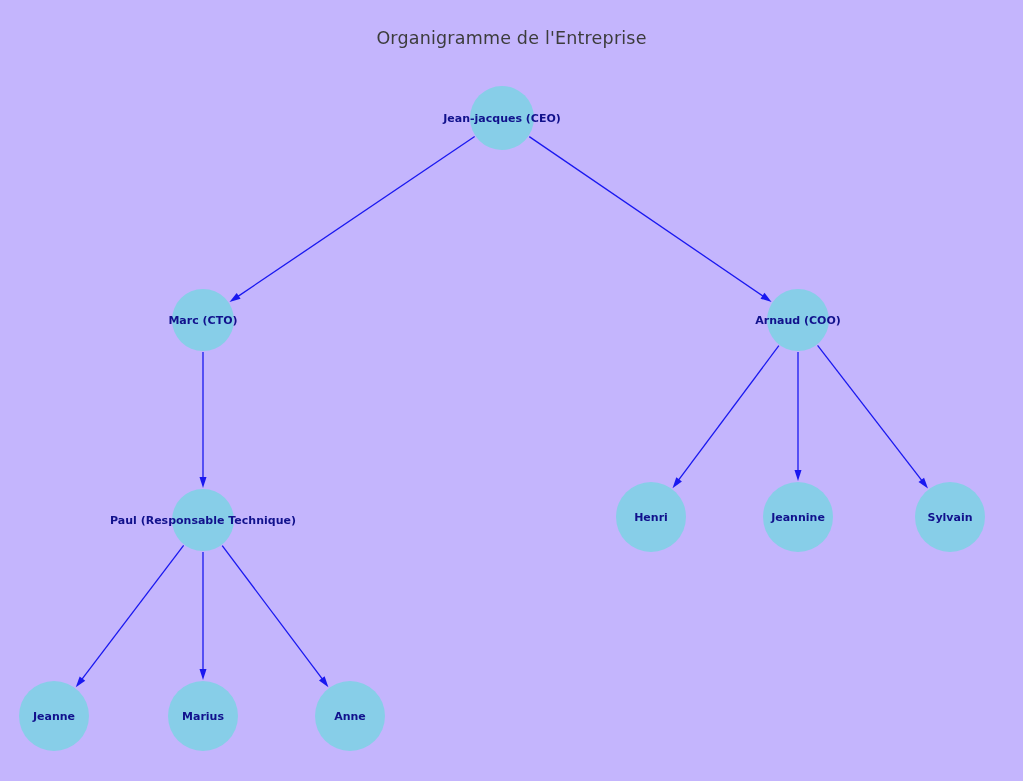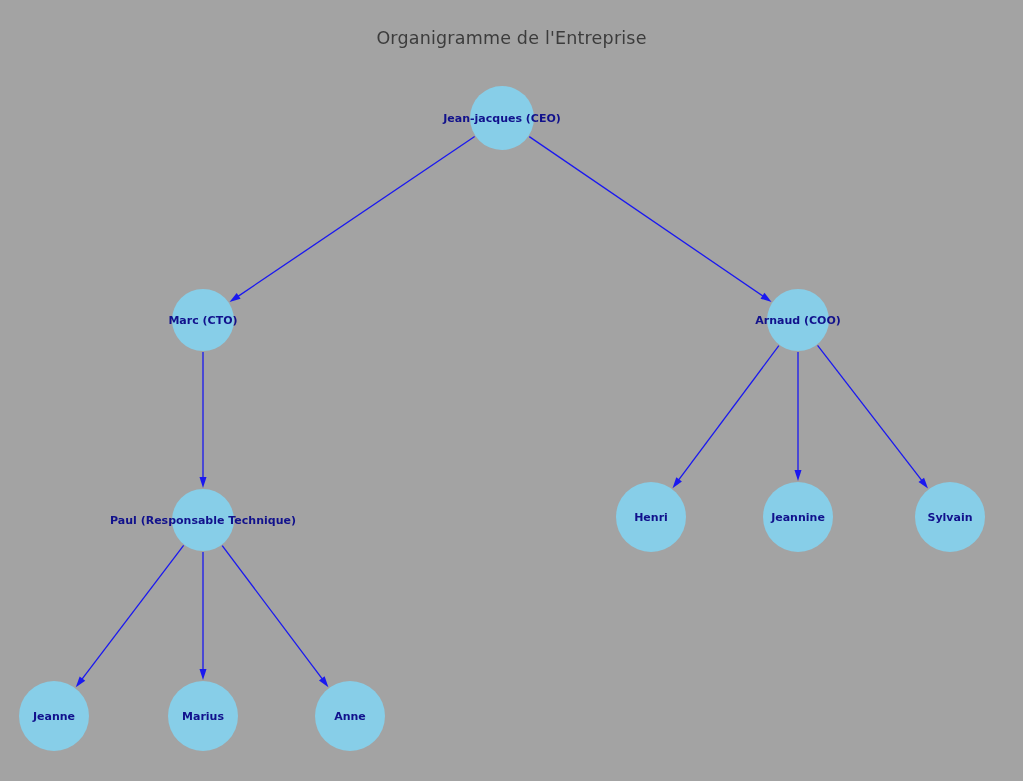--- a/index.html
+++ b/index.html
@@ -10,21 +10,21 @@
   body {
     width: 1023px;
     height: 781px;
     font-family: "DejaVu Sans", sans-serif;
     overflow: hidden;
   }
   #figure {
     position: relative;
     width: 1023px;
     height: 781px;
-    background: #a3a3a3;
+    background: #c4b5fd;
   }
   #chart-title {
     position: absolute;
     left: 0;
     top: 28px;
     width: 1023px;
     text-align: center;
     font-family: "DejaVu Sans", sans-serif;
     font-size: 17.5px;
     font-weight: 400;

